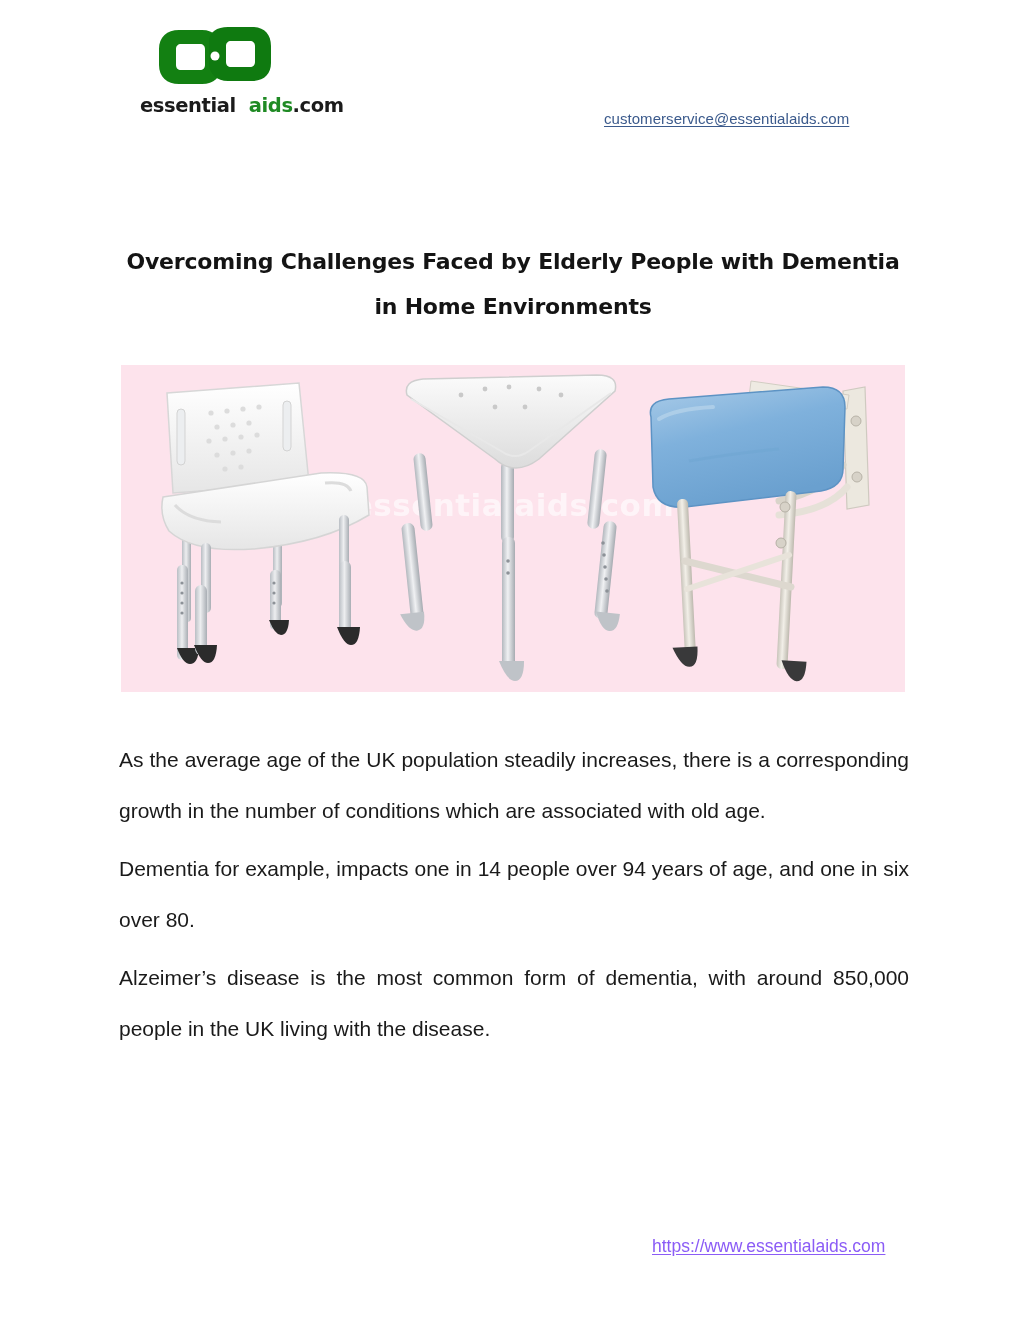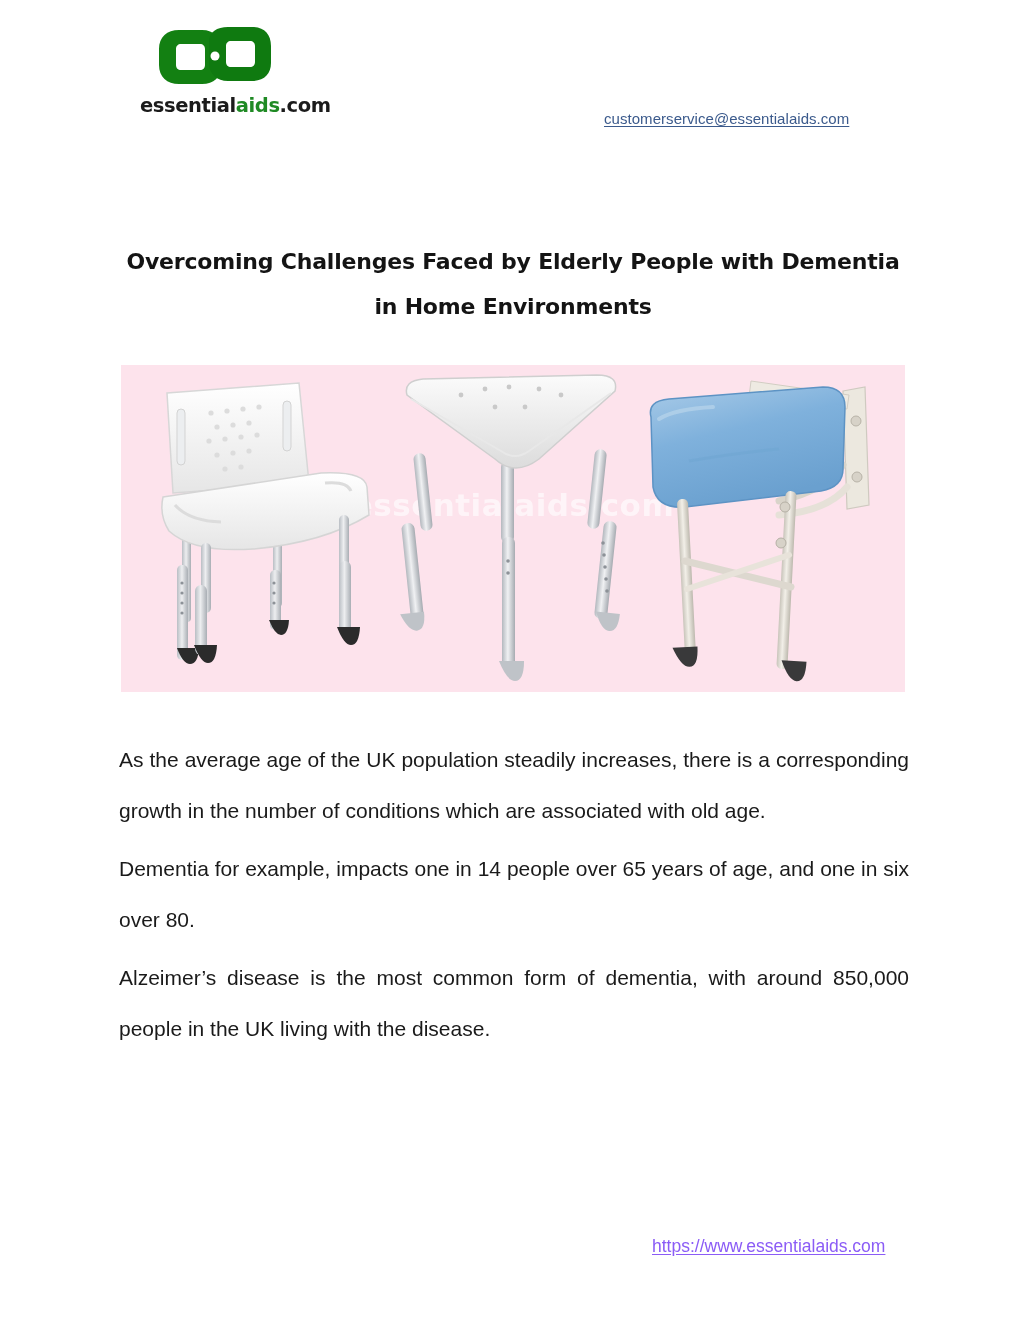--- a/index.html
+++ b/index.html
@@ -46,21 +46,21 @@
 
   .logo-word {
     margin-top: 6px;
     font-family: "DejaVu Sans", sans-serif;
     font-size: 19.5px;
     font-weight: bold;
     letter-spacing: -0.4px;
     color: #1b1b1b;
     white-space: nowrap;
   }
-  .logo-word .g { color: #1f8a24; }
+  .logo-word .g { color: #1f8a24; padding-left: 13px; }
 
   .email-link {
     position: absolute;
     left: 604px;
     top: 110px;
     font-family: "Liberation Sans", sans-serif;
     font-size: 15px;
     color: #3b5a8c;
     text-decoration: underline;
     text-underline-offset: 2px;
@@ -340,19 +340,19 @@
         <path d="M58 224 L160 190" fill="none" stroke="#e8e3da" stroke-width="6" stroke-linecap="round"></path>
 
         <circle cx="156" cy="142" r="5" fill="#d7d2c8" stroke="#b5b0a5" stroke-width="1"></circle>
         <circle cx="152" cy="178" r="5" fill="#d7d2c8" stroke="#b5b0a5" stroke-width="1"></circle>
       </svg>
     </div>
   </div>
 
   <div class="body-text">
     <p class="para">As the average age of the UK population steadily increases, there is a corresponding growth in the number of conditions which are associated with old age.</p>
-    <p class="para">Dementia for example, impacts one in 14 people over 65 years of age, and one in six over 80.</p>
+    <p class="para">Dementia for example, impacts one in 14 people over 94 years of age, and one in six over 80.</p>
     <p class="para">Alzeimer’s disease is the most common form of dementia, with around 850,000 people in the UK living with the disease.</p>
   </div>
 
   <a class="footer-link" href="#">https://www.essentialaids.com</a>
 
 </div>
 
 </body></html>

